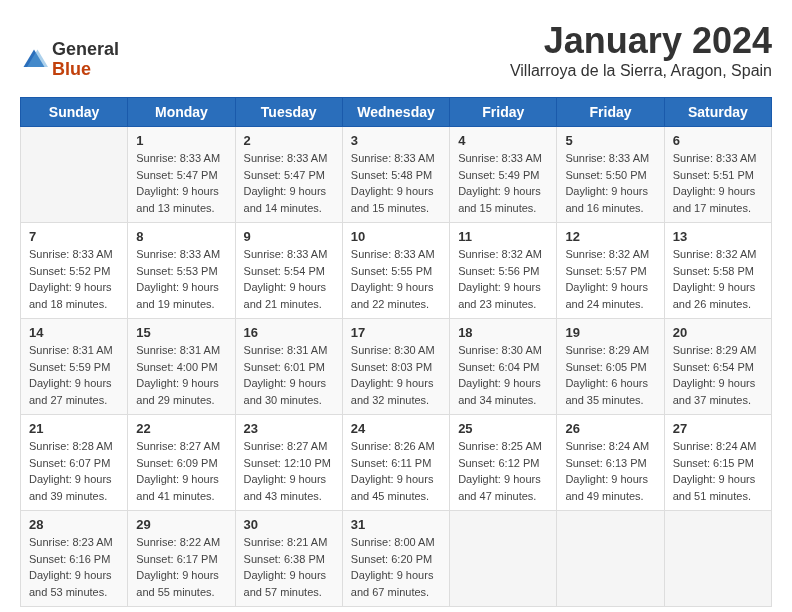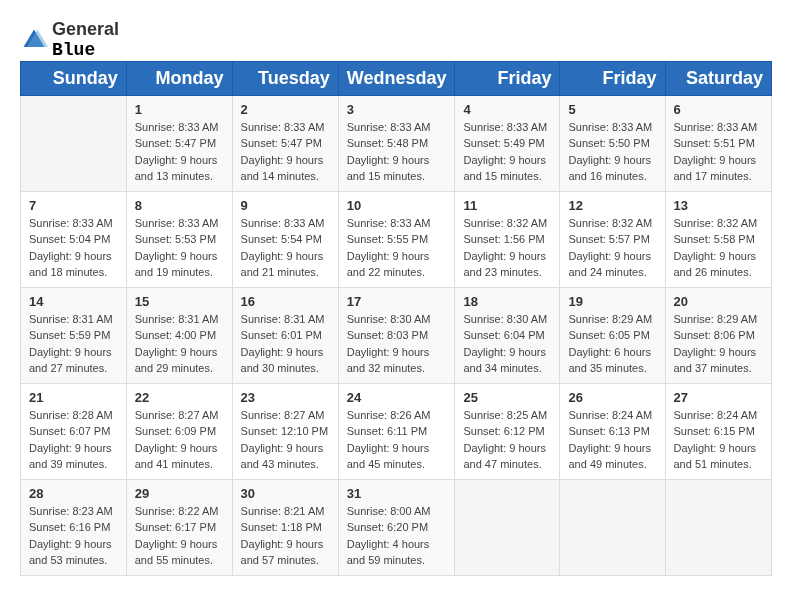--- a/index.html
+++ b/index.html
@@ -7,34 +7,34 @@
       font-family: Arial, sans-serif;
       background: #fff;
       width: 792px;
       min-height: 612px;
       padding: 20px;
     }
     .header {
       display: flex;
       justify-content: space-between;
       align-items: flex-end;
-      margin-bottom: 0;
+      margin-bottom: 17px;
     }
     .logo {
       display: flex;
       align-items: center;
       gap: 4px;
     }
     .logo-text {
       font-size: 18px;
       font-weight: bold;
       line-height: 1.1;
     }
     .logo-general { color: #333; }
-    .logo-blue { color: #000000; font-family: Liberation Mono, monospace; }
+    .logo-blue { color: #c2410c; }
     .logo-icon {
       width: 28px;
       height: 28px;
     }
     .title-block {
       text-align: right;
     }
     .month-title {
       font-size: 36px;
       font-weight: bold;
@@ -46,24 +46,24 @@
     }
     table {
       width: 100%;
       border-collapse: collapse;
     }
     thead tr {
       background-color: #2a6ebb;
     }
     thead th {
       color: #fff;
-      font-size: 18px;
+      font-size: 14px;
       padding: 6px 8px;
       font-weight: bold;
-      text-align: right;
+      text-align: center;
       border: 1px solid #1a5aab;
     }
     tbody tr {
       border-bottom: 1px solid #ccc;
     }
     tbody td {
       vertical-align: top;
       padding: 6px 8px;
       font-size: 11px;
       color: #333;
@@ -100,20 +100,22 @@
     <svg class="logo-icon" viewBox="0 0 40 40">
       <polygon points="20,5 35,30 5,30" fill="#2a6ebb"></polygon>
       <polygon points="25,5 40,30 10,30" fill="#5ba3d9" opacity="0.5"></polygon>
     </svg>
     <div class="logo-text">
       <span class="logo-general">General</span><br>
       <span class="logo-blue">Blue</span>
     </div>
   </div>
   <div class="title-block">
+    <div class="month-title">January 2024</div>
+    <div class="location">Villarroya de la Sierra, Aragon, Spain</div>
   </div>
 </div>
 
 <table>
   <thead>
     <tr>
       <th>Sunday</th>
       <th>Monday</th>
       <th>Tuesday</th>
       <th>Wednesday</th>
@@ -172,21 +174,21 @@
           <span>Sunset: 5:51 PM</span><br>
           <span>Daylight: 9 hours and 17 minutes.</span>
         </div>
       </td>
       </tr>
       <tr>
         <td>
         <span class="day-number">7</span>
         <div class="day-info">
           <span>Sunrise: 8:33 AM</span><br>
-          <span>Sunset: 5:04 PM</span><br>
+          <span>Sunset: 5:52 PM</span><br>
           <span>Daylight: 9 hours and 18 minutes.</span>
         </div>
       </td>
         <td>
         <span class="day-number">8</span>
         <div class="day-info">
           <span>Sunrise: 8:33 AM</span><br>
           <span>Sunset: 5:53 PM</span><br>
           <span>Daylight: 9 hours and 19 minutes.</span>
         </div>
@@ -204,21 +206,21 @@
         <div class="day-info">
           <span>Sunrise: 8:33 AM</span><br>
           <span>Sunset: 5:55 PM</span><br>
           <span>Daylight: 9 hours and 22 minutes.</span>
         </div>
       </td>
         <td>
         <span class="day-number">11</span>
         <div class="day-info">
           <span>Sunrise: 8:32 AM</span><br>
-          <span>Sunset: 1:56 PM</span><br>
+          <span>Sunset: 5:56 PM</span><br>
           <span>Daylight: 9 hours and 23 minutes.</span>
         </div>
       </td>
         <td>
         <span class="day-number">12</span>
         <div class="day-info">
           <span>Sunrise: 8:32 AM</span><br>
           <span>Sunset: 5:57 PM</span><br>
           <span>Daylight: 9 hours and 24 minutes.</span>
         </div>
@@ -278,21 +280,21 @@
         <div class="day-info">
           <span>Sunrise: 8:29 AM</span><br>
           <span>Sunset: 6:05 PM</span><br>
           <span>Daylight: 6 hours and 35 minutes.</span>
         </div>
       </td>
         <td>
         <span class="day-number">20</span>
         <div class="day-info">
           <span>Sunrise: 8:29 AM</span><br>
-          <span>Sunset: 8:06 PM</span><br>
+          <span>Sunset: 6:54 PM</span><br>
           <span>Daylight: 9 hours and 37 minutes.</span>
         </div>
       </td>
       </tr>
       <tr>
         <td>
         <span class="day-number">21</span>
         <div class="day-info">
           <span>Sunrise: 8:28 AM</span><br>
           <span>Sunset: 6:07 PM</span><br>
@@ -362,30 +364,30 @@
         <div class="day-info">
           <span>Sunrise: 8:22 AM</span><br>
           <span>Sunset: 6:17 PM</span><br>
           <span>Daylight: 9 hours and 55 minutes.</span>
         </div>
       </td>
         <td>
         <span class="day-number">30</span>
         <div class="day-info">
           <span>Sunrise: 8:21 AM</span><br>
-          <span>Sunset: 1:18 PM</span><br>
+          <span>Sunset: 6:38 PM</span><br>
           <span>Daylight: 9 hours and 57 minutes.</span>
         </div>
       </td>
         <td>
         <span class="day-number">31</span>
         <div class="day-info">
           <span>Sunrise: 8:00 AM</span><br>
           <span>Sunset: 6:20 PM</span><br>
-          <span>Daylight: 4 hours and 59 minutes.</span>
+          <span>Daylight: 9 hours and 67 minutes.</span>
         </div>
       </td>
         <td class="empty-cell"></td>
         <td class="empty-cell"></td>
         <td class="empty-cell"></td>
       </tr>
     </tbody>
 </table>
 
 </body></html>

